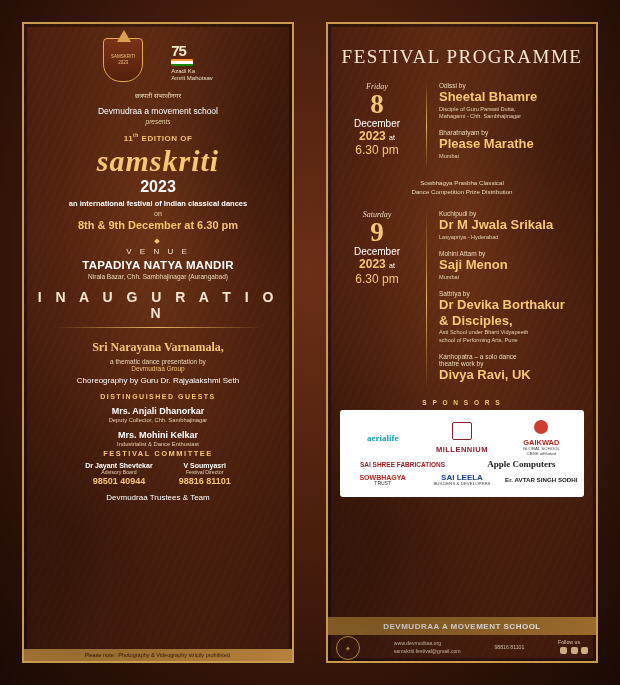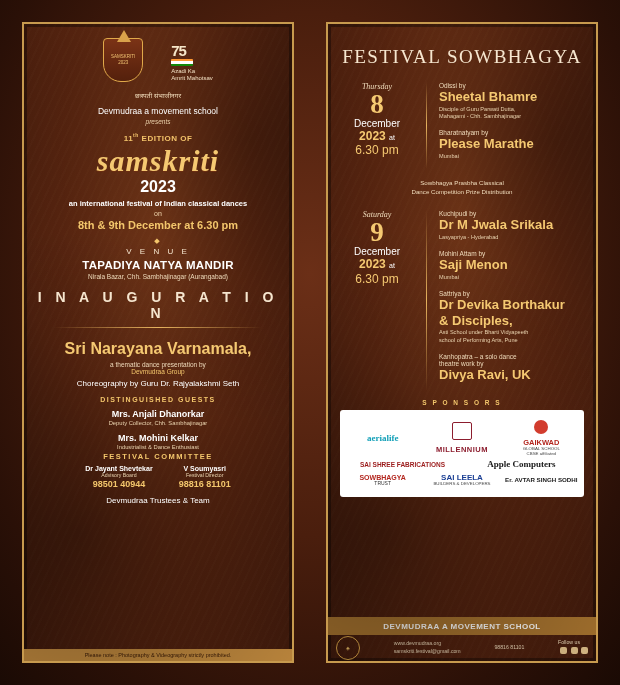--- a/index.html
+++ b/index.html
@@ -67,21 +67,21 @@
   .year{font-size:16px;font-weight:bold;color:#ffffff;margin-top:2px;}
   .subtitle{font-size:7.5px;color:#ffffff;margin-top:3px;font-weight:bold;}
   .on{font-size:7px;color:#f0d6ae;margin-top:2px;}
   .dates{font-size:11px;color:#f3c66c;font-weight:bold;margin-top:2px;}
   .diamond{color:#f3c66c;font-size:7px;margin-top:6px;letter-spacing:2px;}
   .venue-label{font-size:8px;letter-spacing:3px;color:#f6e6cf;margin-top:2px;}
   .venue-name{font-size:11.5px;font-weight:bold;color:#ffffff;margin-top:3px;letter-spacing:.3px;}
   .venue-addr{font-size:6.5px;color:#f0dcbc;margin-top:2px;}
   .inaug{font-size:14px;letter-spacing:5px;color:#f6e6cf;margin-top:9px;font-weight:bold;}
   .rule{height:1px;background:linear-gradient(90deg,rgba(240,200,130,0),#e6b35f,rgba(240,200,130,0));margin:6px 18px;}
-  .perf-title{font-size:16px;color:#f5c972;font-weight:bold;font-family:Liberation Sans, sans-serif;margin-top:12px;}
+  .perf-title{font-size:12px;color:#f5c972;font-weight:bold;font-family:Liberation Serif, serif;margin-top:12px;}
   .perf-sub{font-size:6.5px;color:#f0dcbc;margin-top:3px;}
   .perf-group{font-size:6.5px;color:#f3c66c;}
   .choreo{font-size:8px;color:#ffffff;margin-top:4px;}
   .dg-head{font-size:7px;letter-spacing:1.5px;color:#f3c66c;font-weight:bold;margin-top:8px;}
   .guest-name{font-size:9px;color:#ffffff;font-weight:bold;margin-top:6px;}
   .guest-role{font-size:5.8px;color:#e9d2ae;margin-top:1px;line-height:1.3;}
   .fc-head{font-size:7.5px;letter-spacing:1.5px;color:#f3c66c;font-weight:bold;}
   .fc-row{display:flex;justify-content:center;gap:26px;margin-top:4px;}
   .fc-name{font-size:7px;color:#ffffff;font-weight:bold;}
   .fc-role{font-size:5.2px;color:#e9d2ae;}
@@ -217,25 +217,25 @@
 
       <div class="trustees">Devmudraa Trustees &amp; Team</div>
     </div>
 
     <div class="note">Please note : Photography &amp; Videography strictly prohibited.</div>
   </div>
 
   <div class="panel right">
     <div class="inner">
 
-      <div class="fp-title">FESTIVAL SOWBHAGYA</div>
+      <div class="fp-title">FESTIVAL PROGRAMME</div>
 
       <div class="day">
         <div class="daybox">
-          <div class="dayname">Thursday</div>
+          <div class="dayname">Friday</div>
           <div class="daynum">8</div>
           <div class="daymon">December</div>
           <div class="dayyear"><span>2023</span> <small>at</small></div>
           <div class="daytime">6.30 pm</div>
         </div>
         <div class="daysep"></div>
         <div class="items">
           <div class="item">
             <div class="it-type">Odissi by</div>
             <div class="it-name">Sheetal Bhamre</div>

